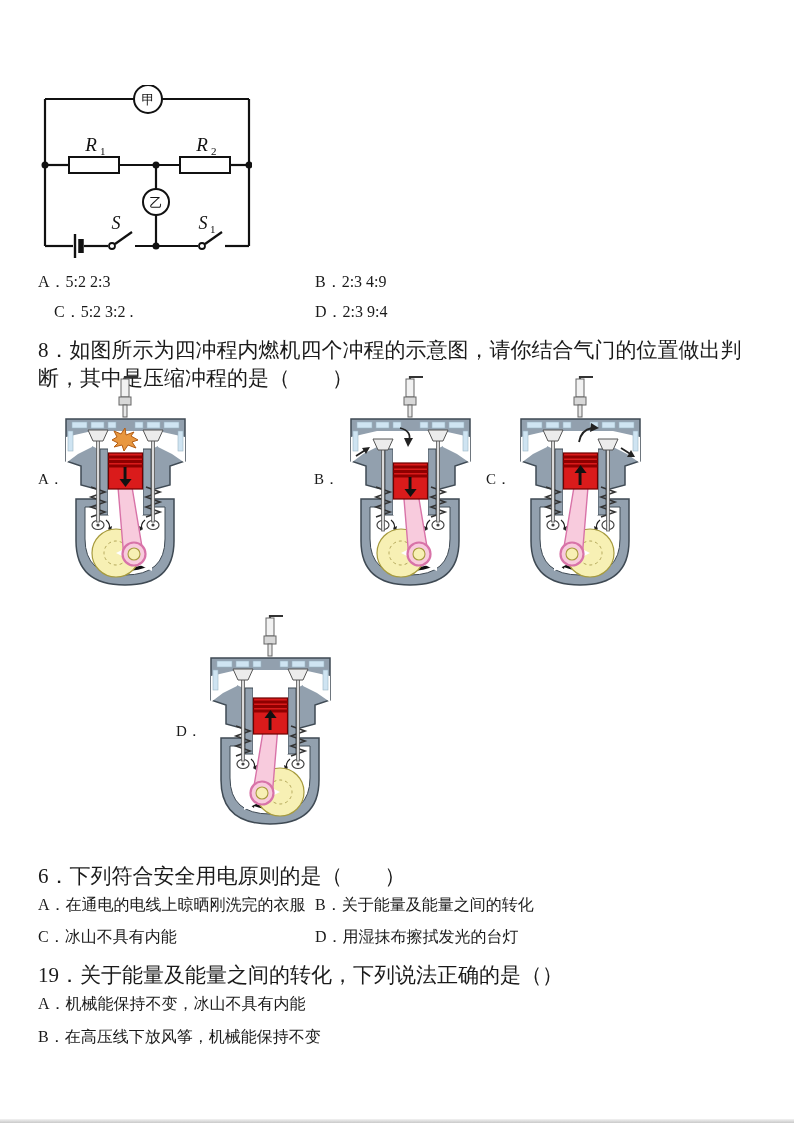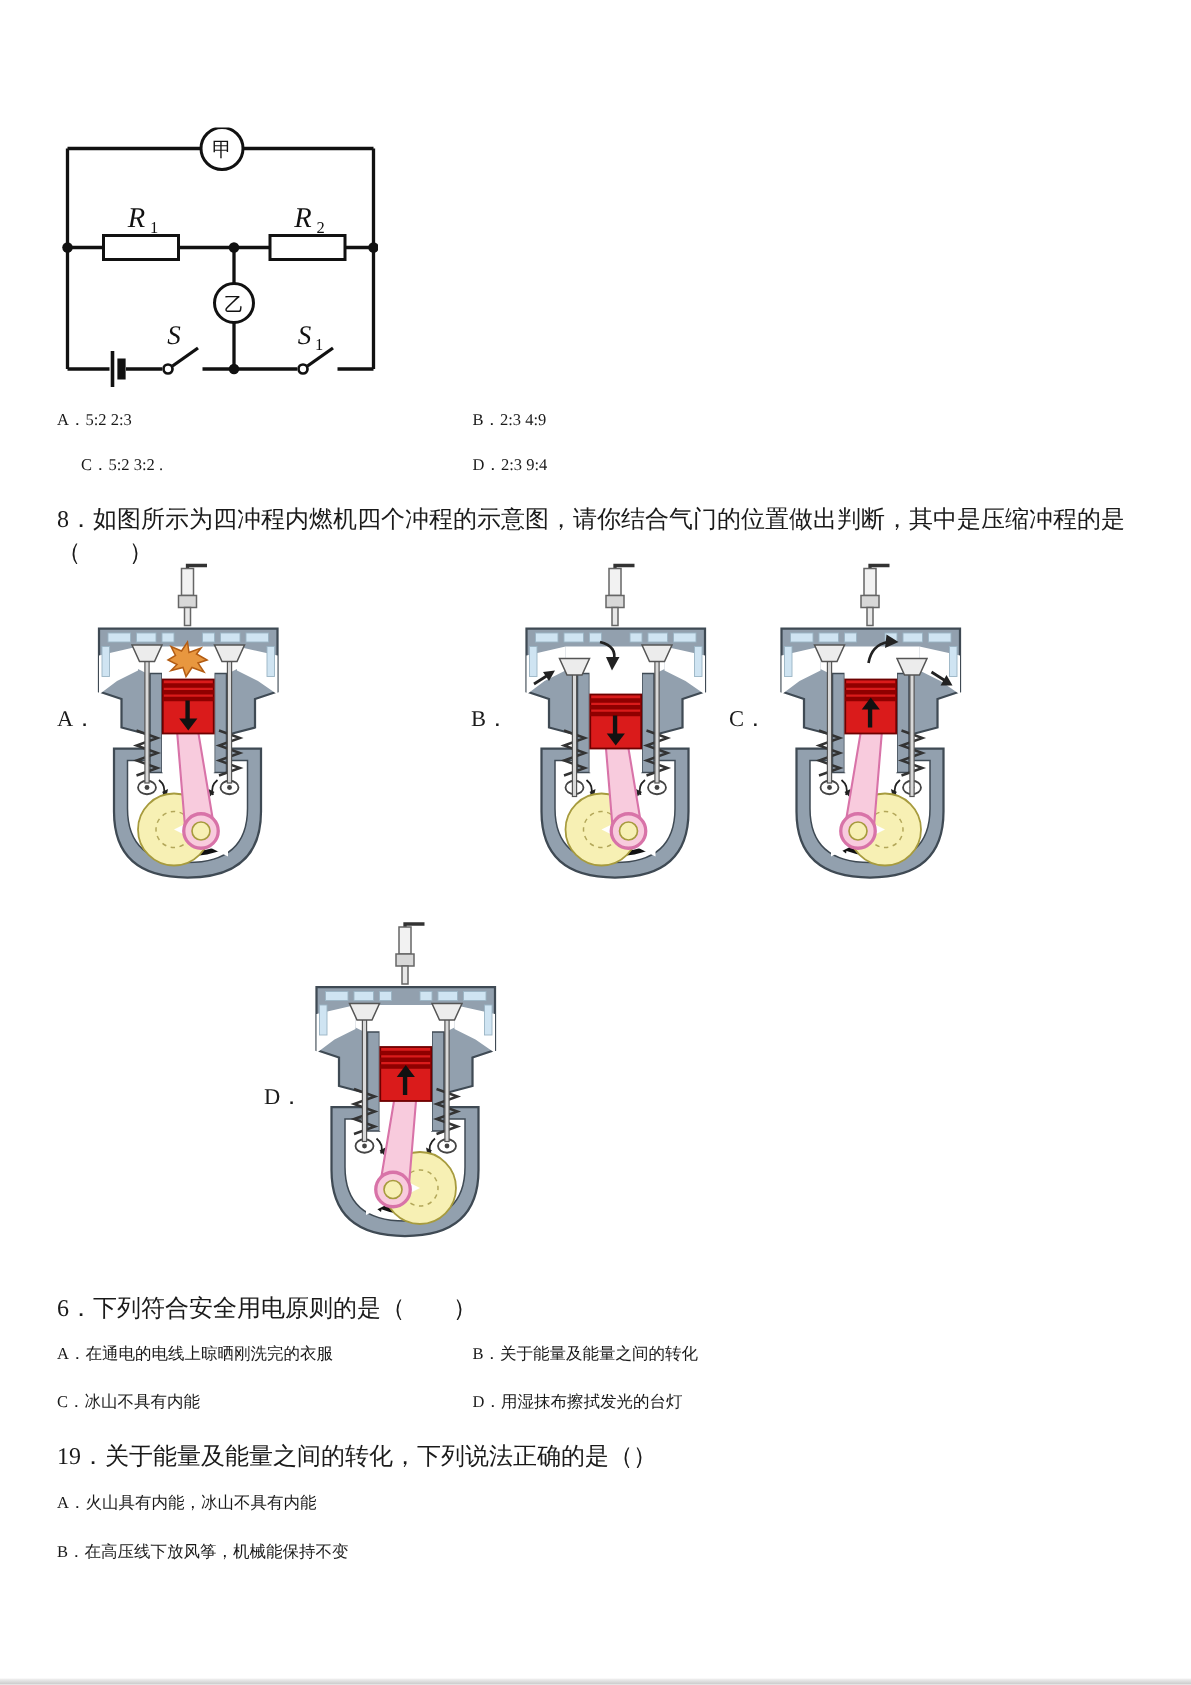--- a/index.html
+++ b/index.html
@@ -2,22 +2,22 @@
 <html><head>
 <meta charset="utf-8">
 <style>
   html,body{margin:0;padding:0;}
   body{
     width:794px;height:1123px;position:relative;background:#ffffff;
     font-family:"Liberation Serif","DejaVu Serif",serif;color:#1a1a1a;
     overflow:hidden;
   }
   .abs{position:absolute;}
-  .qtext{font-size:16px;line-height:1.35;white-space:pre-wrap;}
-  .opt{font-size:11px;white-space:pre-wrap;}
+  .qtext{font-size:21px;line-height:1.35;white-space:pre-wrap;}
+  .opt{font-size:16px;white-space:pre-wrap;}
   .figlabel{font-size:15px;}
   svg text{font-family:"Liberation Serif","DejaVu Serif",serif;}
   .bottom-edge{left:0;top:1119px;width:794px;height:4px;background:linear-gradient(#f2f2f2,#c9c9c9);}
 </style>
 </head>
 <body>
 
 <svg width="0" height="0" style="position:absolute" aria-hidden="true">
   <defs>
     <g id="eng-shell">
@@ -223,16 +223,16 @@
   <use href="#valve-stem-r"></use>
 </svg>
 
 <div class="abs qtext" style="left:38px;top:862px;width:730px">6．下列符合安全用电原则的是（　　）</div>
 <div class="abs opt" style="left:38px;top:895px"><span>A．</span><span>在通电的电线上晾晒刚洗完的衣服</span></div>
 <div class="abs opt" style="left:315px;top:895px"><span>B．</span><span>关于能量及能量之间的转化</span></div>
 <div class="abs opt" style="left:38px;top:927px"><span>C．</span><span>冰山不具有内能</span></div>
 <div class="abs opt" style="left:315px;top:927px"><span>D．</span><span>用湿抹布擦拭发光的台灯</span></div>
 
 <div class="abs qtext" style="left:38px;top:961px;width:730px">19．关于能量及能量之间的转化，下列说法正确的是（）</div>
-<div class="abs opt" style="left:38px;top:994px"><span>A．</span><span>火山具有内能，冰山不具有内能</span></div>
+<div class="abs opt" style="left:38px;top:994px"><span>A．</span><span>机械能保持不变，冰山不具有内能</span></div>
 <div class="abs opt" style="left:38px;top:1027px"><span>B．</span><span>在高压线下放风筝，机械能保持不变</span></div>
 
 <div class="abs bottom-edge"></div>
 
 </body></html>

